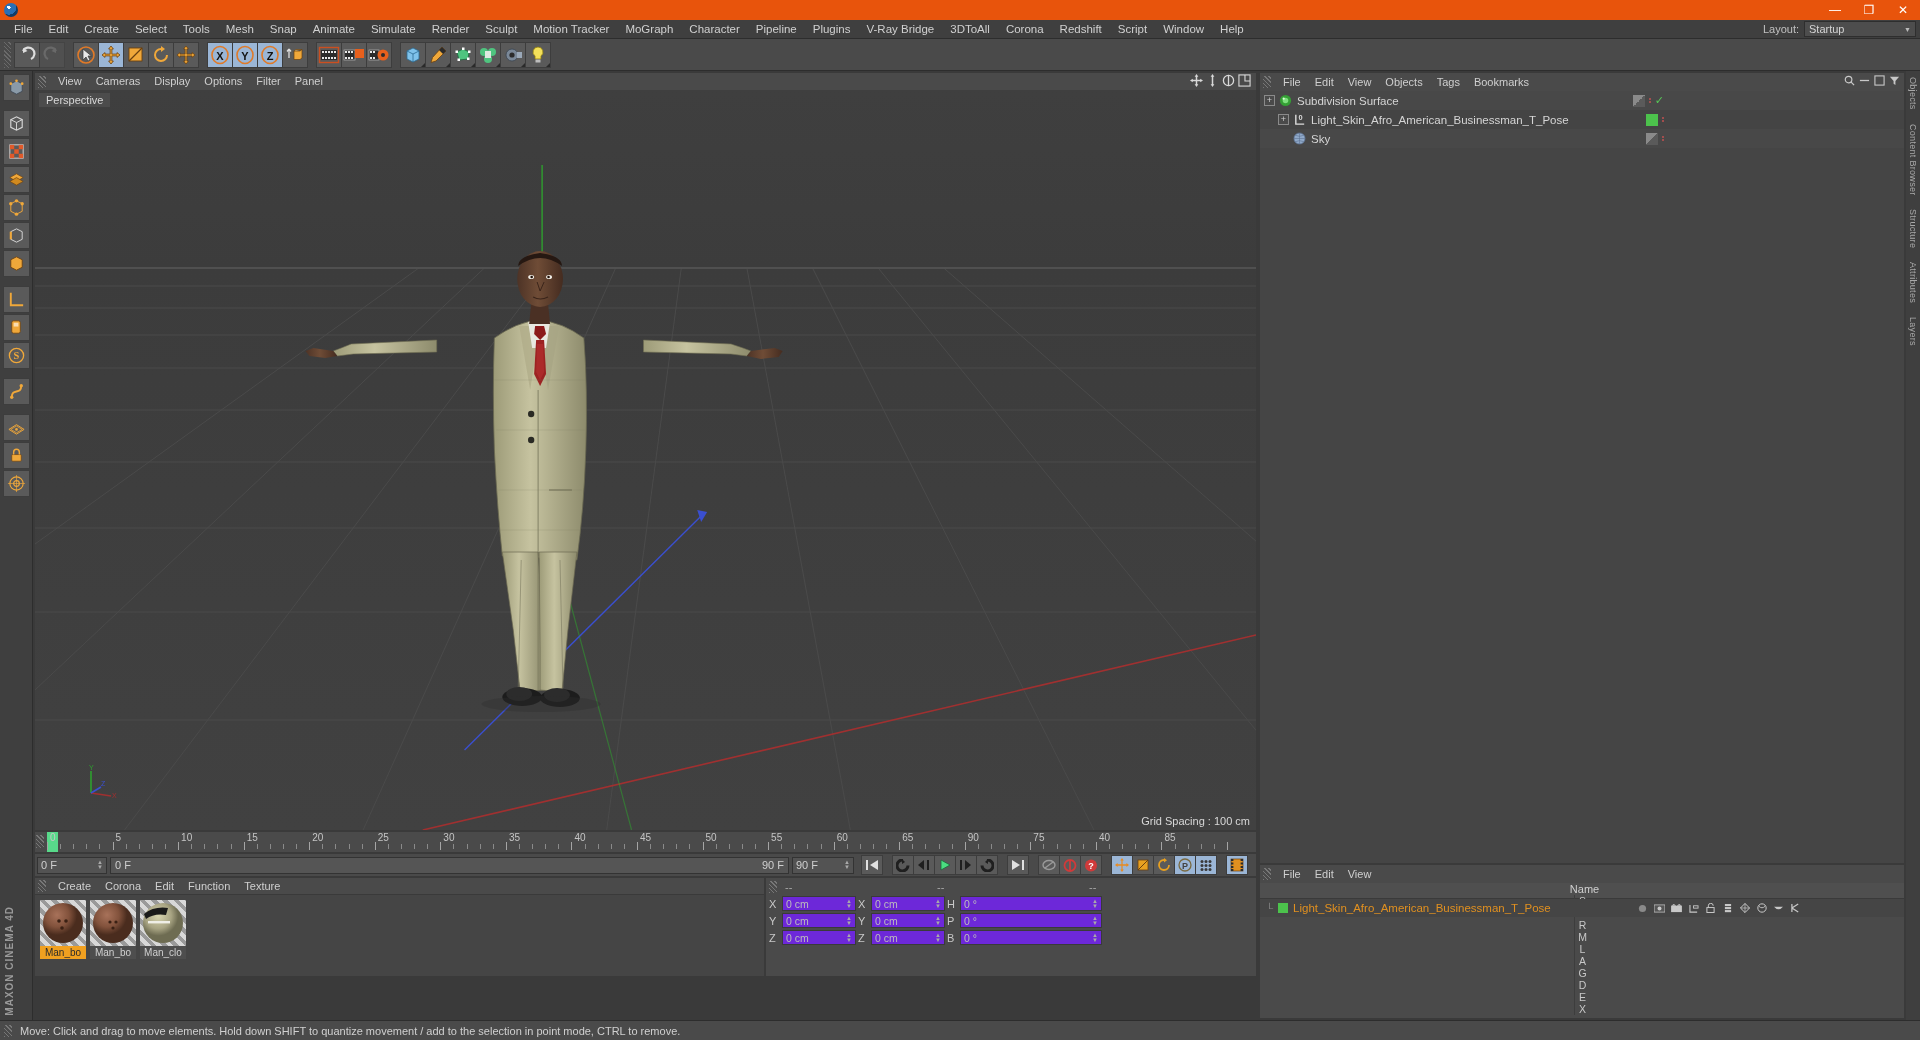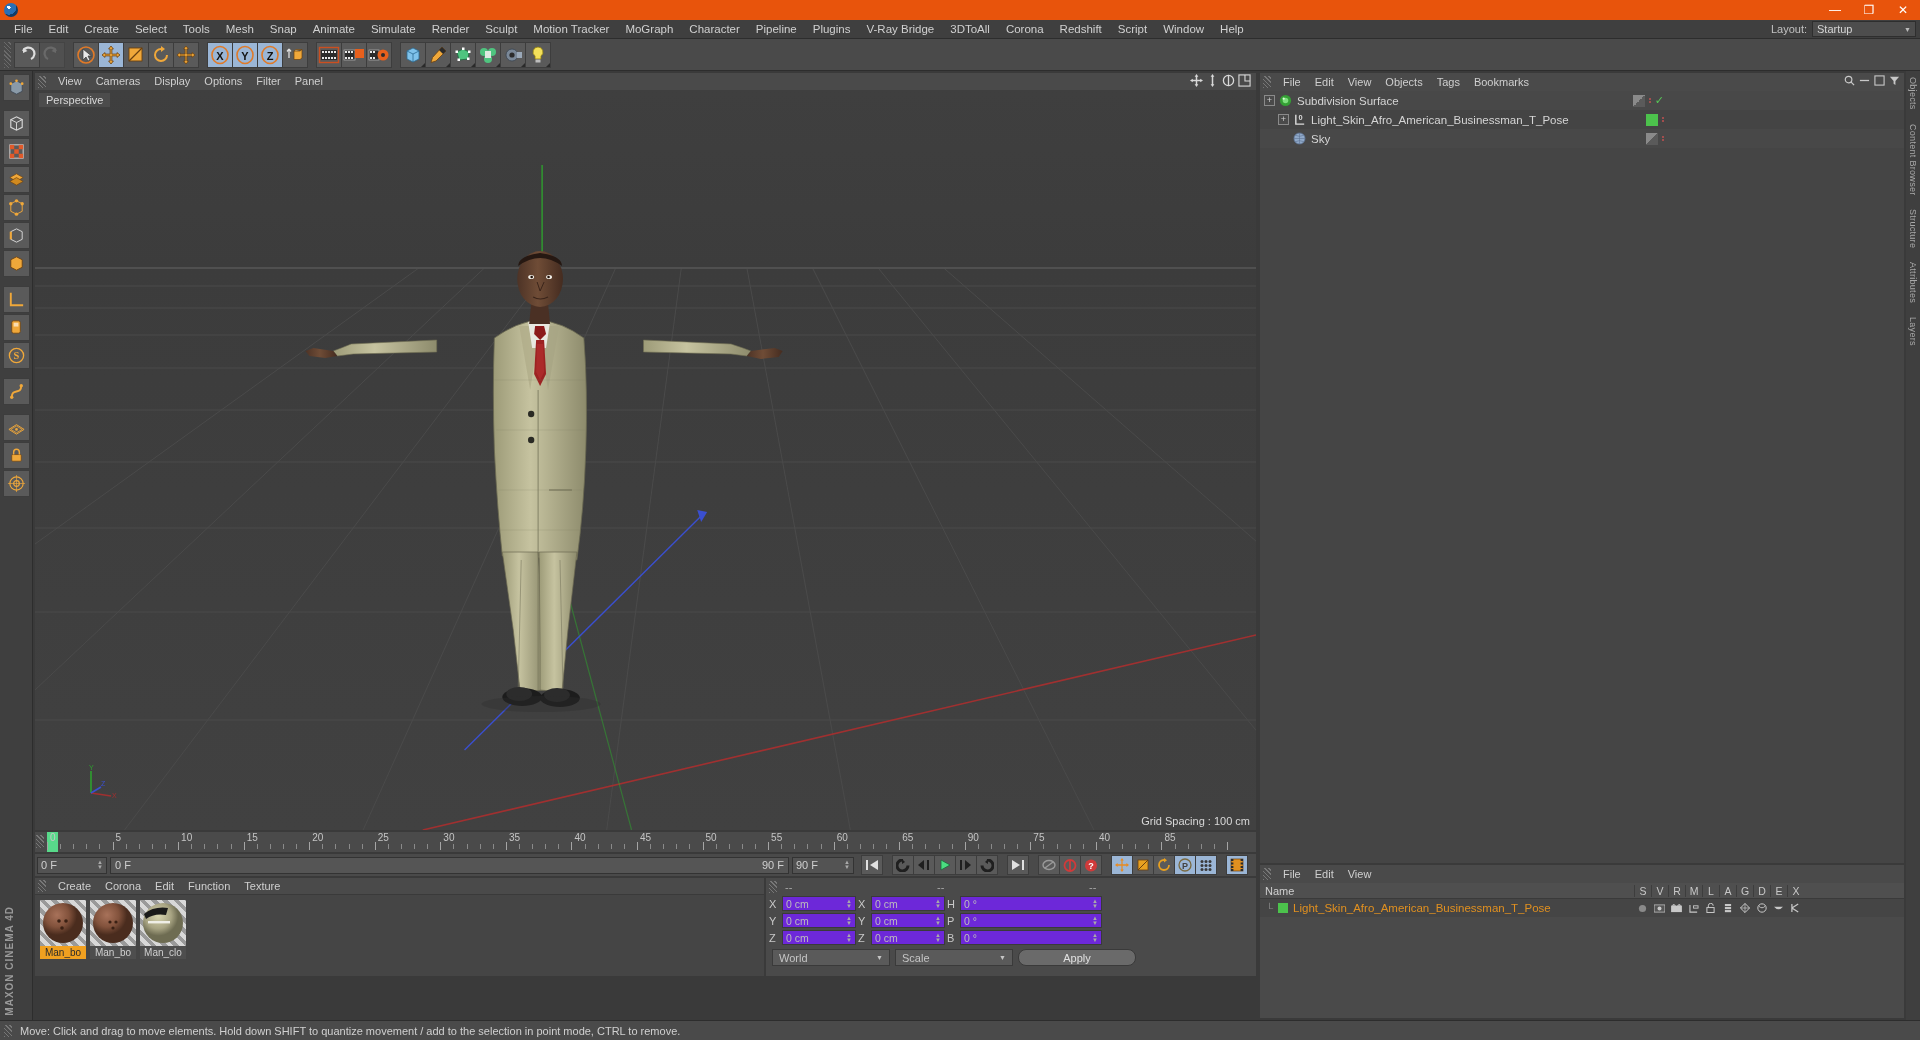--- a/index.html
+++ b/index.html
@@ -17,21 +17,21 @@
   .winbtns{position:absolute;right:0;top:0;height:20px;display:flex;}
   .winbtn{width:34px;height:20px;display:flex;align-items:center;justify-content:center;
           color:#fff;font-size:12px;}
 
   
   .menubar{height:19px;background:#3f3f3f;display:flex;align-items:center;
            padding-left:6px;border-bottom:1px solid #2d2d2d;position:relative;}
   .menubar .mi{padding:0 8px;line-height:19px;font-size:11.5px;color:#d0d0d0;cursor:default;}
   .layoutbox{position:absolute;right:4px;top:1px;display:flex;align-items:center;gap:5px;}
   .layoutbox .lbl{font-size:11px;color:#c0c0c0;}
-  .layoutsel{width:104px;height:16px;background:#4d4d4d;border:1px solid #2e2e2e;
+  .layoutsel{width:112px;height:16px;background:#4d4d4d;border:1px solid #2e2e2e;
              display:flex;align-items:center;padding:0 4px;font-size:11px;color:#d4d4d4;
              justify-content:space-between;}
   .layoutsel .cv{font-size:7px;color:#bbb;}
 
   
   .toolbar{height:32px;background:#4a4a4a;display:flex;align-items:center;
            padding-left:4px;border-bottom:1px solid #2d2d2d;gap:0;}
   .tgrip{width:7px;height:26px;margin-right:3px;
          background-image:repeating-linear-gradient(45deg,#6a6a6a 0 1px,transparent 1px 3px);}
   .tgroup{display:flex;align-items:center;margin-right:9px;}
@@ -149,21 +149,21 @@
   .dots i{width:2px;height:2px;background:#c05050;border-radius:50%;}
   .ocheck{color:#57c957;font-size:11px;}
 
   
   .attrpanel{flex:1;background:#4a4a4a;display:flex;flex-direction:column;}
   .attrmenu{height:18px;display:flex;align-items:center;padding-left:3px;}
   .attrmenu .grip{width:8px;height:12px;margin-right:5px;
        background-image:repeating-linear-gradient(45deg,#777 0 1px,transparent 1px 3px);}
   .attrmenu .mi{padding:0 7px;font-size:11px;color:#cfcfcf;line-height:18px;}
   .layerhdr{height:16px;background:#4f4f4f;display:flex;align-items:center;
-            font-size:11px;color:#d0d0d0;border-bottom:1px solid #3a3a3a;}
+            font-size:11px;color:#d0d0d0;border-bottom:1px solid #3a3a3a;flex-direction:column;}
   .layerhdr .nm{padding-left:5px;flex:1;}
   .lcol{width:17px;text-align:center;border-left:1px solid #3d3d3d;font-size:10.5px;color:#c8c8c8;}
   .layerrow{height:18px;background:#454545;display:flex;align-items:center;}
   .layerrow .nm{padding-left:6px;flex:1;display:flex;align-items:center;gap:5px;
                 font-size:11.5px;color:#e09020;white-space:nowrap;}
   .swatch{width:10px;height:10px;background:#4cc24c;}
   .lcell{width:17px;display:flex;align-items:center;justify-content:center;}
 
   
   .edgetabs{width:14px;background:#3f3f3f;display:flex;flex-direction:column;
@@ -1085,31 +1085,20 @@
               </div>
             <span class="clbl">B</span>
             <div class="cfld cwide">
                 <span>0 °</span>
                 <span class="spin">
                   <b>▲</b>
                   <b>▼</b>
                 </span>
               </div>
           </div>
-          <div class="crow2">
-            <div class="csel">
-              <span>World</span>
-              <span style="font-size:7px">▼</span>
-            </div>
-            <div class="csel">
-              <span>Scale</span>
-              <span style="font-size:7px">▼</span>
-            </div>
-            <div class="capply">Apply</div>
-          </div>
         </div>
       </div>
     </div>
   </div>
 
   <div class="rightcol">
 
     <div class="objmgr">
       <div class="objmenu">
         <div class="grip"></div>

